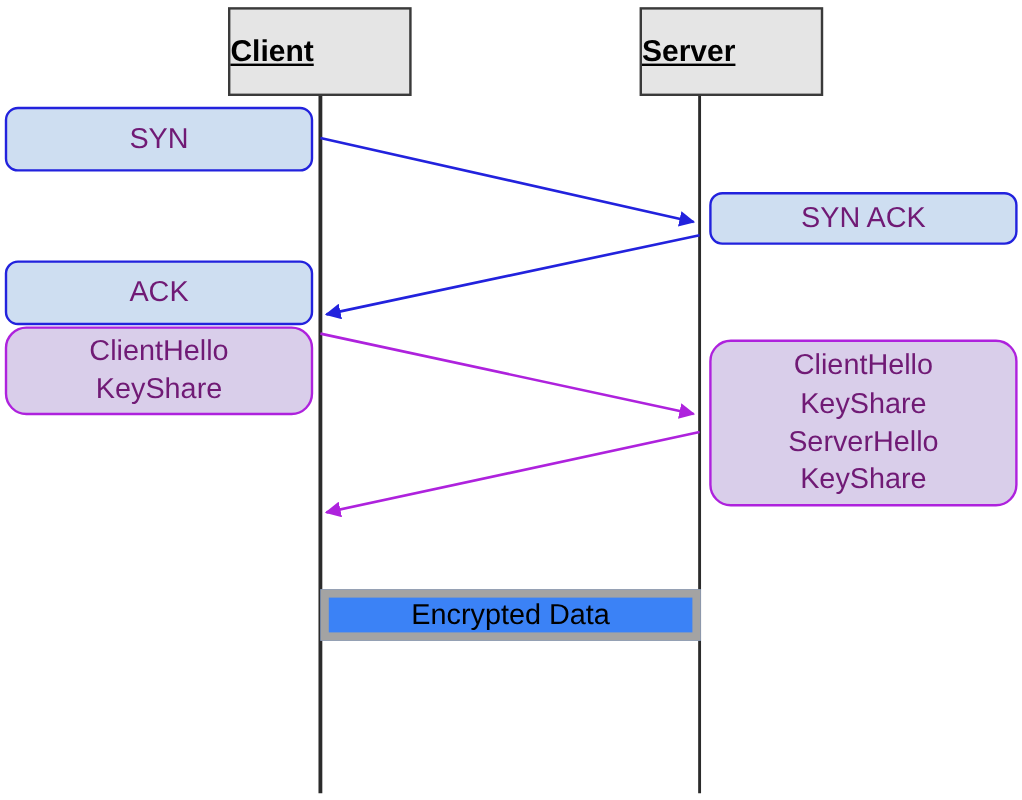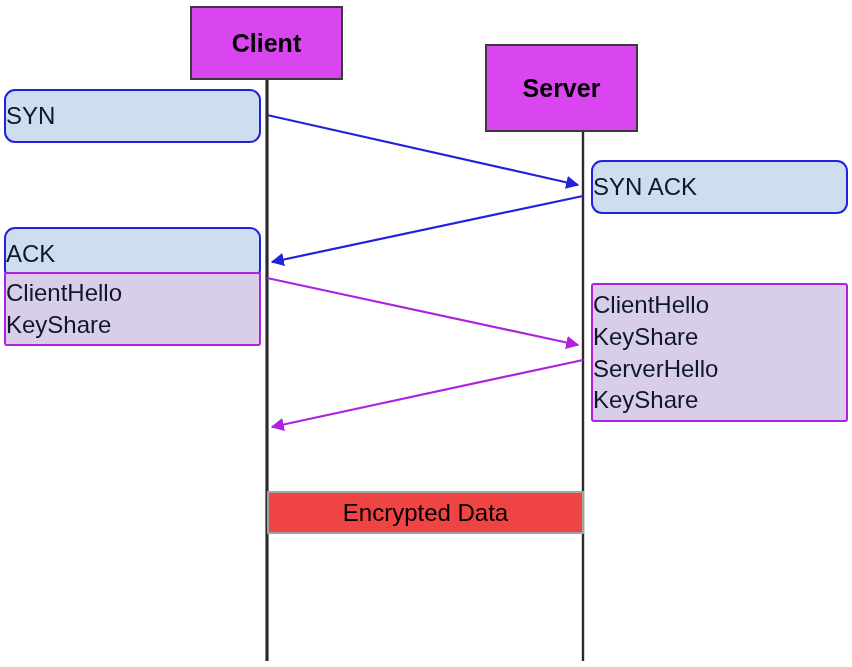--- a/index.html
+++ b/index.html
@@ -21,59 +21,60 @@
     position: absolute;
     left: 0;
     top: 0;
     width: 852px;
     height: 667px;
     pointer-events: none;
   }
   .actor-box {
     position: absolute;
     box-sizing: border-box;
-    background: #d946ef;
+    background: #e5e5e5;
     border: 2px solid #3a3a3a;
     display: flex;
     align-items: center;
-    justify-content: center;
     font-size: 25px;
     font-weight: bold;
     color: #000000;
+    text-decoration: underline;
   }
   .msg-box {
     position: absolute;
     box-sizing: border-box;
     display: flex;
     flex-direction: column;
     align-items: center;
     justify-content: center;
-    color: #0f172a;
+    text-align: center;
+    color: #701a75;
     font-size: 24px;
     line-height: 1.32;
   }
   .msg-box.blue {
     background: #cedef1;
     border: 2px solid #2222dd;
     border-radius: 11px;
   }
   .msg-box.purple {
     background: #d9ceea;
     border: 2px solid #ae22dd;
-    border-radius: 3px;
+    border-radius: 18px;
   }
   .msg-box .line {
     display: block;
     width: 100%;
   }
   .data-box {
     position: absolute;
     box-sizing: border-box;
-    background: #ef4444;
-    border: 2px solid #a3a3a3;
+    background: #3b82f6;
+    border: 7px solid #a3a3a3;
     display: flex;
     align-items: center;
     justify-content: center;
     font-size: 24px;
     color: #000000;
   }
 </style>
 </head>
 <body>
 
@@ -94,33 +95,33 @@
 
     <line x1="267" y1="115" x2="578" y2="185" stroke="#2222dd" stroke-width="2.2" marker-end="url(#arrow-blue)"></line>
     <line x1="583" y1="196" x2="272" y2="262" stroke="#2222dd" stroke-width="2.2" marker-end="url(#arrow-blue)"></line>
     <line x1="267" y1="278" x2="578" y2="345" stroke="#ae22dd" stroke-width="2.2" marker-end="url(#arrow-purple)"></line>
     <line x1="583" y1="360" x2="272" y2="427" stroke="#ae22dd" stroke-width="2.2" marker-end="url(#arrow-purple)"></line>
   </svg>
 
   <div class="actor-box" style="left:190px; top:6px; width:153px; height:74px;">
     <span>Client</span>
   </div>
-  <div class="actor-box" style="left:485px; top:6px; width:153px; height:88px;margin-top:38px;">
+  <div class="actor-box" style="left:533px; top:6px; width:153px; height:74px;">
     <span>Server</span>
   </div>
 
   <div class="msg-box blue" style="left:4px; top:89px; width:257px; height:54px;">
     <span class="line">SYN</span>
   </div>
 
-  <div class="msg-box blue" style="left:591px; top:160px; width:257px; height:54px;">
+  <div class="msg-box blue" style="left:591px; top:160px; width:257px; height:44px;">
     <span class="line">SYN ACK</span>
   </div>
 
-  <div class="msg-box blue" style="left:4px; top:227px; width:257px; height:54px;">
+  <div class="msg-box blue" style="left:4px; top:217px; width:257px; height:54px;">
     <span class="line">ACK</span>
   </div>
 
   <div class="msg-box purple" style="left:4px; top:272px; width:257px; height:74px;">
     <span class="line">ClientHello</span>
     <span class="line">KeyShare</span>
   </div>
 
   <div class="msg-box purple" style="left:591px; top:283px; width:257px; height:139px;">
     <span class="line">ClientHello</span>

